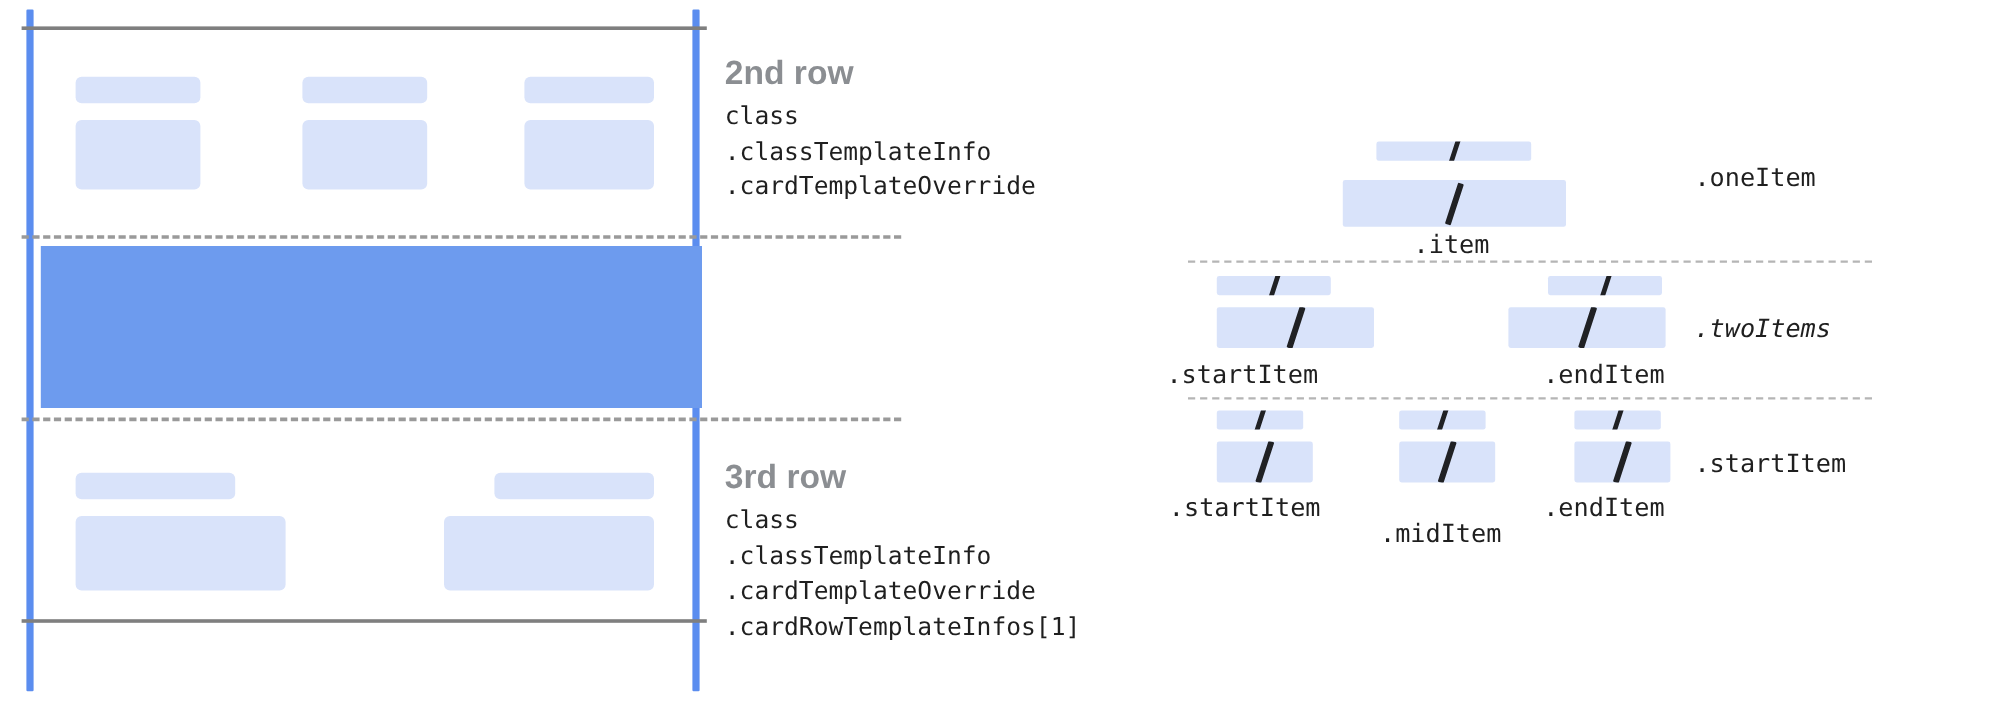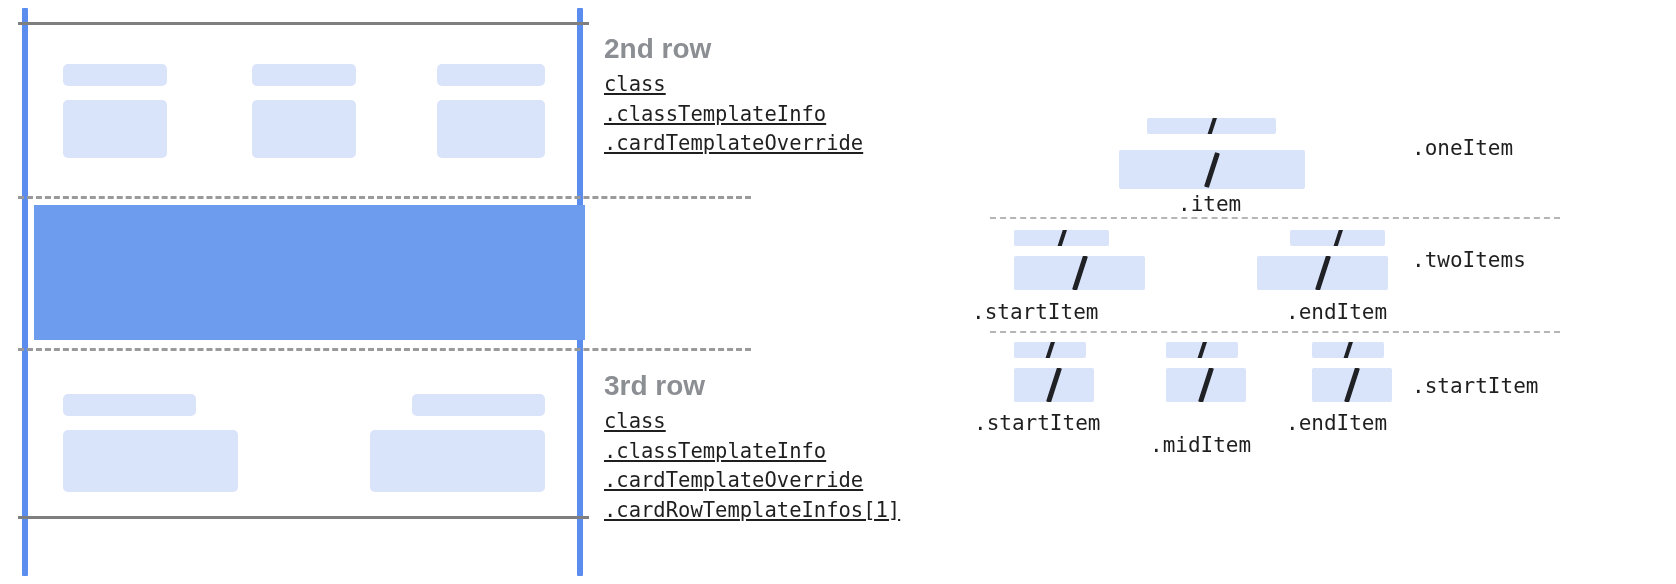--- a/index.html
+++ b/index.html
@@ -52,36 +52,35 @@
     background: #6d9bee;
   }
 
   .blk {
     position: absolute;
     background: #d9e3fa;
     border-radius: 5px;
   }
 
   
-  .ann { position: absolute; }
+  .ann { position: absolute; margin-top: 12px; }
   .ann-title {
     font-family: "Liberation Sans", sans-serif;
     font-weight: bold;
     font-size: 28px;
     color: #8b8e92;
     line-height: 34px;
     white-space: nowrap;
   }
   .ann-mono {
     font-family: "DejaVu Sans Mono", "Liberation Mono", monospace;
     font-size: 20.5px;
     color: #1f1f1f;
     line-height: 29.5px;
     white-space: pre;
-    text-decoration: underline;
   }
 
   
   .right-area { position: absolute; left: 960px; top: 0; width: 716px; height: 584px; }
 
   .sep {
     position: absolute;
     height: 0;
     border-top: 2px dashed #b5b5b5;
     left: 30px;
@@ -190,21 +189,21 @@
       <div class="mono-label" style="left:12px; top:300px;">.startItem</div>
 
       <div class="chip small" style="left:330px; top:230px; width:95px; height:16px;">
         <span class="slash"></span>
       </div>
       <div class="chip big" style="left:297px; top:256px; width:131px; height:34px;">
         <span class="slash"></span>
       </div>
       <div class="mono-label" style="left:326px; top:300px;">.endItem</div>
 
-      <div class="mono-label" style="left:452px; top:248px;">.twoItems</div>
+      <div class="mono-label" style="left:452px; top:262px;font-style:italic;">.twoItems</div>
     </div>
 
     <div class="sep" style="top:331px;"></div>
 
     <div>
       <div class="chip small" style="left:54px; top:342px; width:72px; height:16px;">
         <span class="slash"></span>
       </div>
       <div class="chip big" style="left:54px; top:368px; width:80px; height:34px;">
         <span class="slash"></span>

